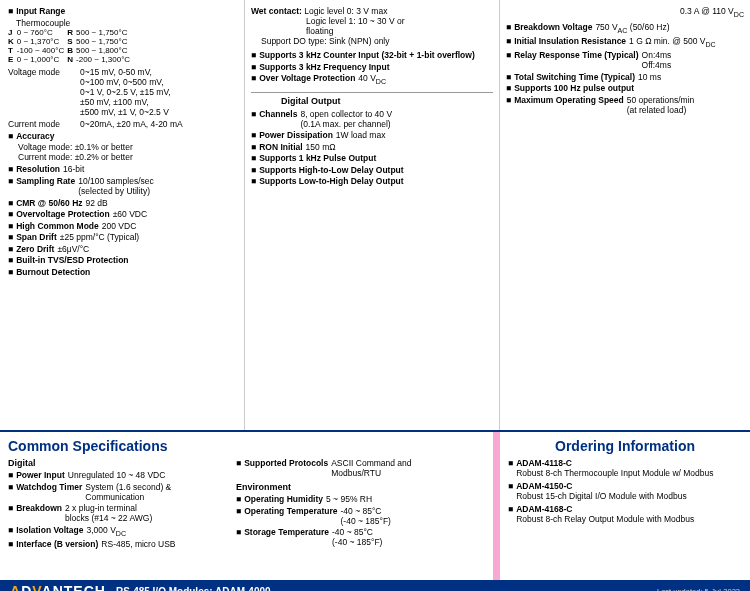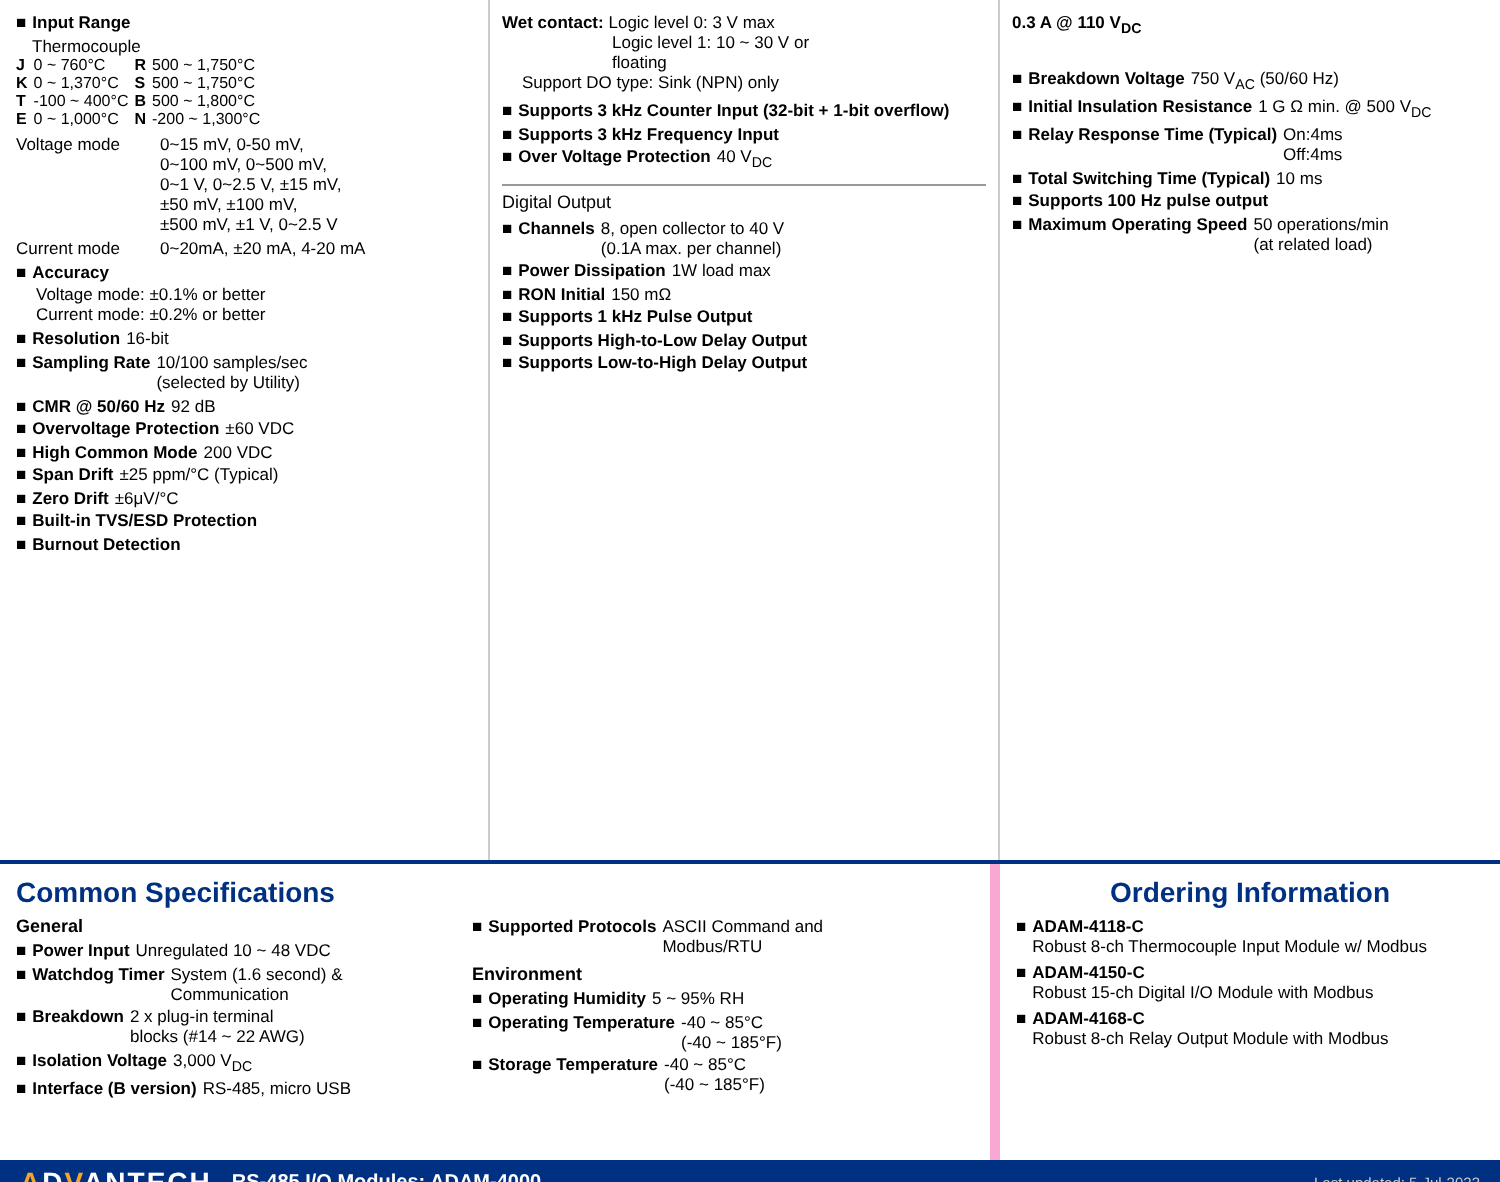--- a/index.html
+++ b/index.html
@@ -33,23 +33,24 @@
       font-size: 8.5px;
     }
 
     .right-col {
       width: 250px;
       padding: 6px 6px 4px 6px;
       font-size: 8.5px;
     }
 
     .section-title {
-      font-weight: normal;
+      font-weight: bold;
       font-size: 9px;
       margin-bottom: 3px;
+      margin-left: 30px;
     }
 
     .bullet-item {
       display: flex;
       margin-bottom: 1.5px;
     }
 
     .bullet {
       margin-right: 3px;
       flex-shrink: 0;
@@ -84,21 +85,21 @@
     .bottom-row {
       display: flex;
       width: 750px;
       height: 150px;
       border-top: 2px solid #003082;
     }
 
     .common-specs {
       width: 500px;
       padding: 6px 8px;
-      border-right: 5px solid #f9a8d4;
+      border-right: 7px solid #f9a8d4;
       font-size: 8.5px;
     }
 
     .ordering-info {
       width: 250px;
       padding: 6px 8px;
       font-size: 8.5px;
       background: #fff;
     }
 
@@ -353,21 +354,21 @@
       </div>
 
       <div class="bullet-item">
         <span class="bullet">■</span>
         <span class="bold">Supports Low-to-High Delay Output</span>
       </div>
     </div>
   </div>
 
   <div class="right-col">
-    <div style="text-align:left; margin-bottom:15px;font-weight:bold;">
+    <div style="text-align:right; margin-bottom:3px;">
       <span>0.3 A @ 110 V<sub>DC</sub></span>
     </div>
 
     <div class="bullet-item">
       <span class="bullet">■</span>
       <span class="item-label">Breakdown Voltage</span>
       <span>750 V<sub>AC</sub> (50/60 Hz)</span>
     </div>
 
     <div class="bullet-item">
@@ -400,21 +401,21 @@
     </div>
   </div>
 </div>
 
 <div class="bottom-row">
 
   <div class="common-specs">
     <div class="common-specs-title">Common Specifications</div>
     <div class="common-inner">
       <div class="common-left">
-        <div class="subsection-title">General</div>
+        <div class="subsection-title">Digital</div>
 
         <div class="bullet-item">
           <span class="bullet">■</span>
           <span class="item-label">Power Input</span>
           <span>Unregulated 10 ~ 48 VDC</span>
         </div>
 
         <div class="bullet-item">
           <span class="bullet">■</span>
           <span class="item-label">Watchdog Timer</span>

